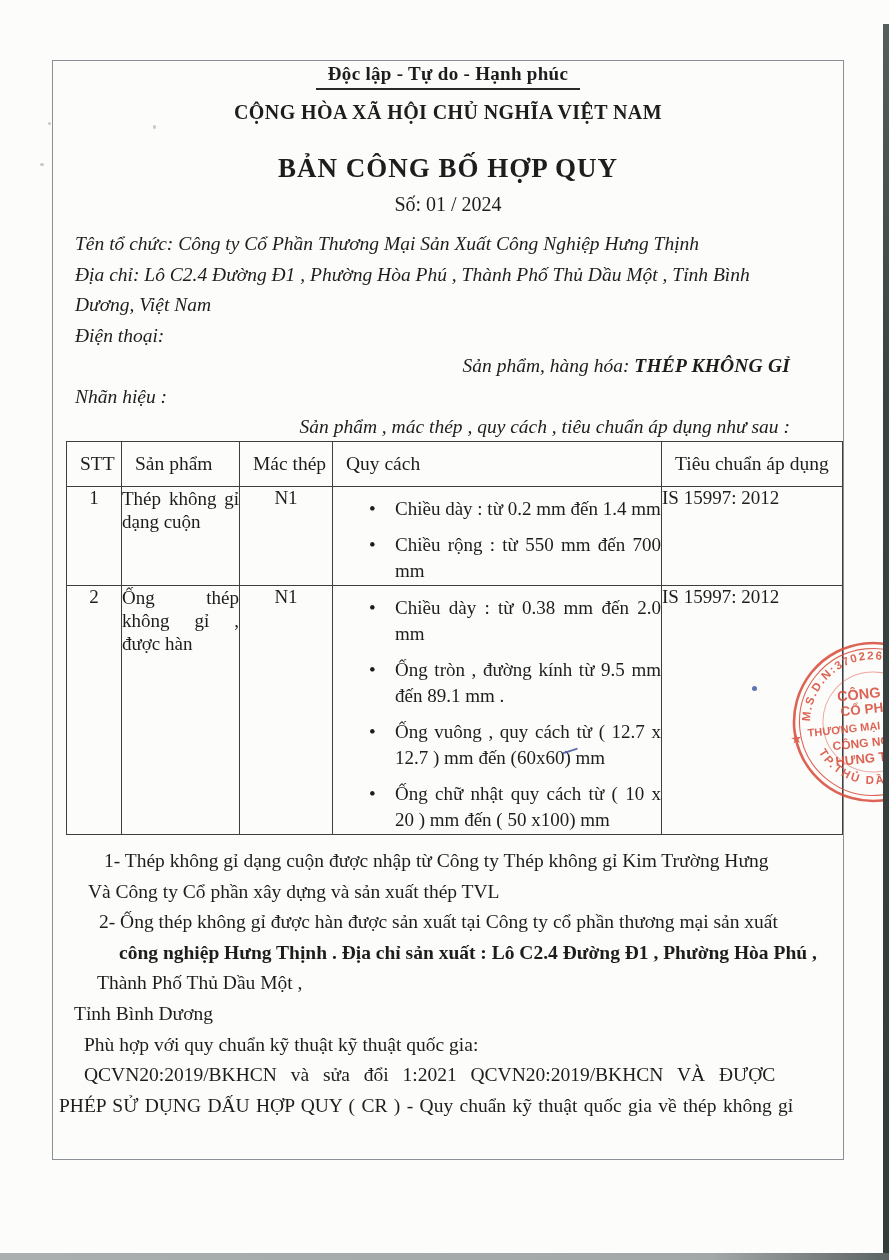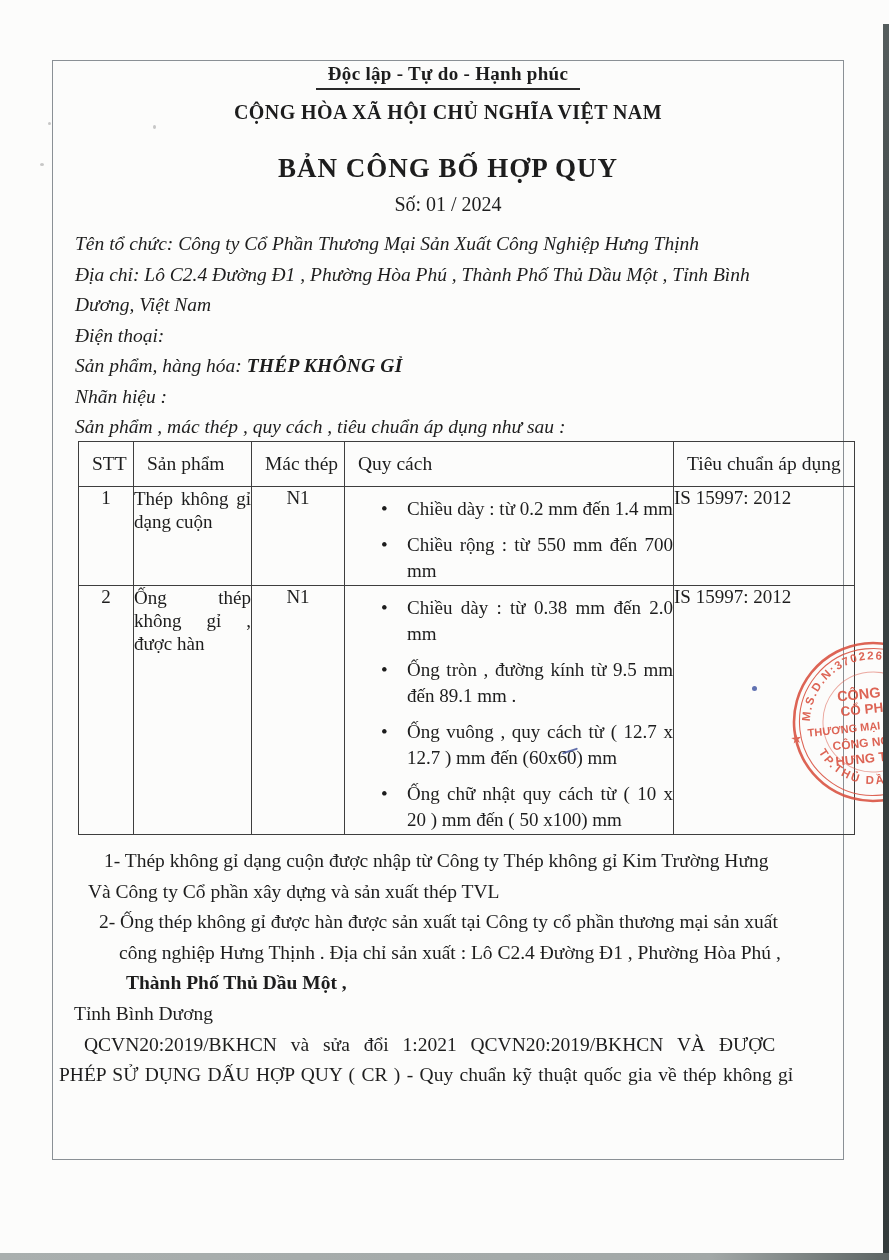--- a/index.html
+++ b/index.html
@@ -20,25 +20,25 @@
   .motto2 span{
     display:inline-block;font-size:19px;font-weight:bold;
     border-bottom:2.5px solid #2a2a2a;padding:0 12px 3px 12px;letter-spacing:.3px;
   }
   .doc-title{margin-top:29px;font-size:27px;font-weight:bold;letter-spacing:1px;}
   .doc-number{margin-top:9px;font-size:20px;}
 
   .info{margin:13px 54px 0 23px;font-size:19.5px;line-height:30.5px;}
   .info p{margin:0;font-style:italic;}
   .indent{margin-left:6px;}
-  .gap-top{margin-top:3px;}
+  .gap-top{margin-top:3px;text-align:right;}
   b.prod{font-weight:bold;letter-spacing:.2px;}
 
   table.products{
-    position:absolute;left:78px;top:441px;width:776px;
+    position:absolute;left:66px;top:441px;width:776px;
     border-collapse:collapse;table-layout:fixed;
     font-size:19px;
   }
   table.products th,table.products td{
     border:1.6px solid #3e3e3e;vertical-align:top;padding:0;box-sizing:border-box;
   }
   table.products th{
     font-weight:normal;text-align:left;height:45px;vertical-align:middle;
     padding-left:13px;font-size:19.5px;
   }
@@ -57,22 +57,22 @@
     content:"•";position:absolute;left:36px;top:0;font-size:19px;
   }
   tr.r1{height:96px;}
   tr.r2{height:237px;}
 
   .notes{position:absolute;left:52px;top:846px;width:787px;font-size:19.5px;line-height:30.6px;}
   .notes p{margin:0;white-space:nowrap;}
   .n-i1{padding-left:52px;}
   .n-i2{padding-left:36px;}
   .n-i3{padding-left:47px;}
-  .n-i4{padding-left:67px;}
-  .n-i5{padding-left:74px;font-weight:bold;}
+  .n-i4{padding-left:67px;font-weight:bold;}
+  .n-i5{padding-left:45px;}
   .n-i6{padding-left:22px;}
   .n-i7{padding-left:32px;}
   .n-i8{padding-left:32px;word-spacing:9px;}
   .n-i9{padding-left:7px;word-spacing:1.5px;}
 
   
   .edge-strip{
     position:absolute;right:0;top:24px;width:6px;height:1229px;
     background:linear-gradient(to bottom,#555d5d 0%,#3a4242 30%,#333b3b 100%);
   }
@@ -160,20 +160,21 @@
   </tbody>
     </table>
 
   <div class="notes">
     <p class="n-i1">1- Thép không gỉ dạng cuộn được nhập từ Công ty Thép không gỉ Kim Trường Hưng</p>
     <p class="n-i2">Và Công ty Cổ phần xây dựng và sản xuất thép TVL</p>
     <p class="n-i3">2- Ống thép không gỉ được hàn được sản xuất tại Công ty cổ phần thương mại sản xuất</p>
     <p class="n-i4">công nghiệp Hưng Thịnh . Địa chỉ sản xuất : Lô C2.4 Đường Đ1 , Phường Hòa Phú ,</p>
     <p class="n-i5">Thành Phố Thủ Dầu Một ,</p>
     <p class="n-i6">Tỉnh Bình Dương</p>
+    <p class="n-i7">Phù hợp với quy chuẩn kỹ thuật kỹ thuật quốc gia:</p>
     <p class="n-i8">QCVN20:2019/BKHCN và sửa đổi 1:2021 QCVN20:2019/BKHCN VÀ ĐƯỢC</p>
     <p class="n-i9">PHÉP SỬ DỤNG DẤU HỢP QUY ( CR ) - Quy chuẩn kỹ thuật quốc gia về thép không gỉ</p>
   </div>
 
   <svg class="stamp-svg" viewBox="770 628 200 195">
     <g transform="rotate(-6 873 722)" fill="#d9503f" opacity="0.88" font-family="Liberation Sans, DejaVu Sans, sans-serif">
       <circle cx="873" cy="722" r="79" fill="none" stroke="#d9503f" stroke-width="2.6"></circle>
       <circle cx="873" cy="722" r="73.5" fill="none" stroke="#d9503f" stroke-width="1.1"></circle>
       <circle cx="873" cy="722" r="50" fill="none" stroke="#d9503f" stroke-width="1" opacity="0.55"></circle>
       <defs>

